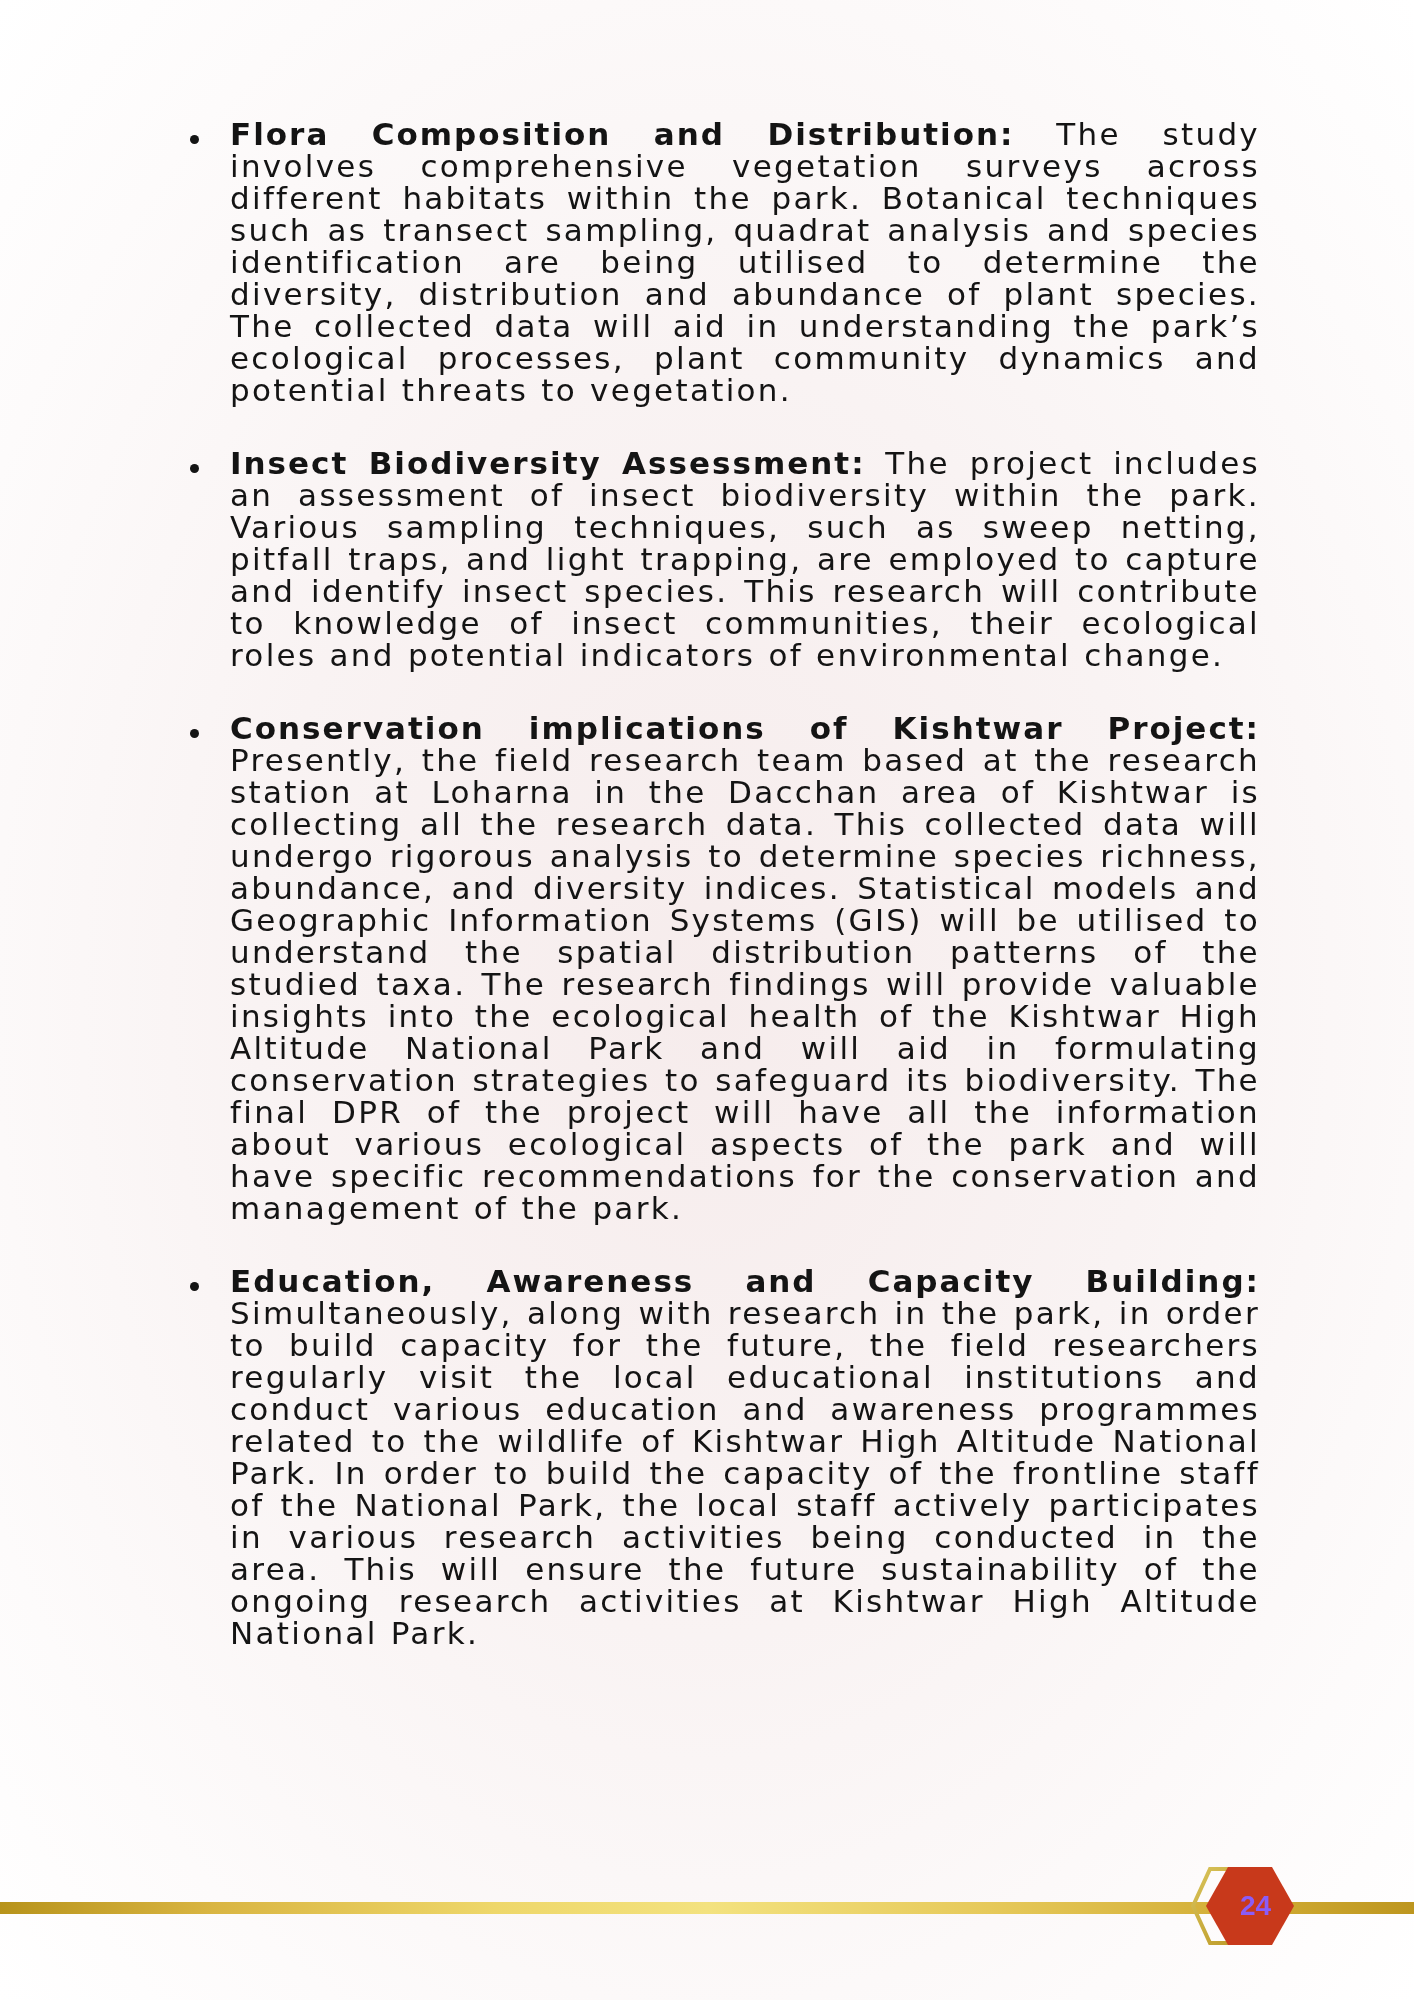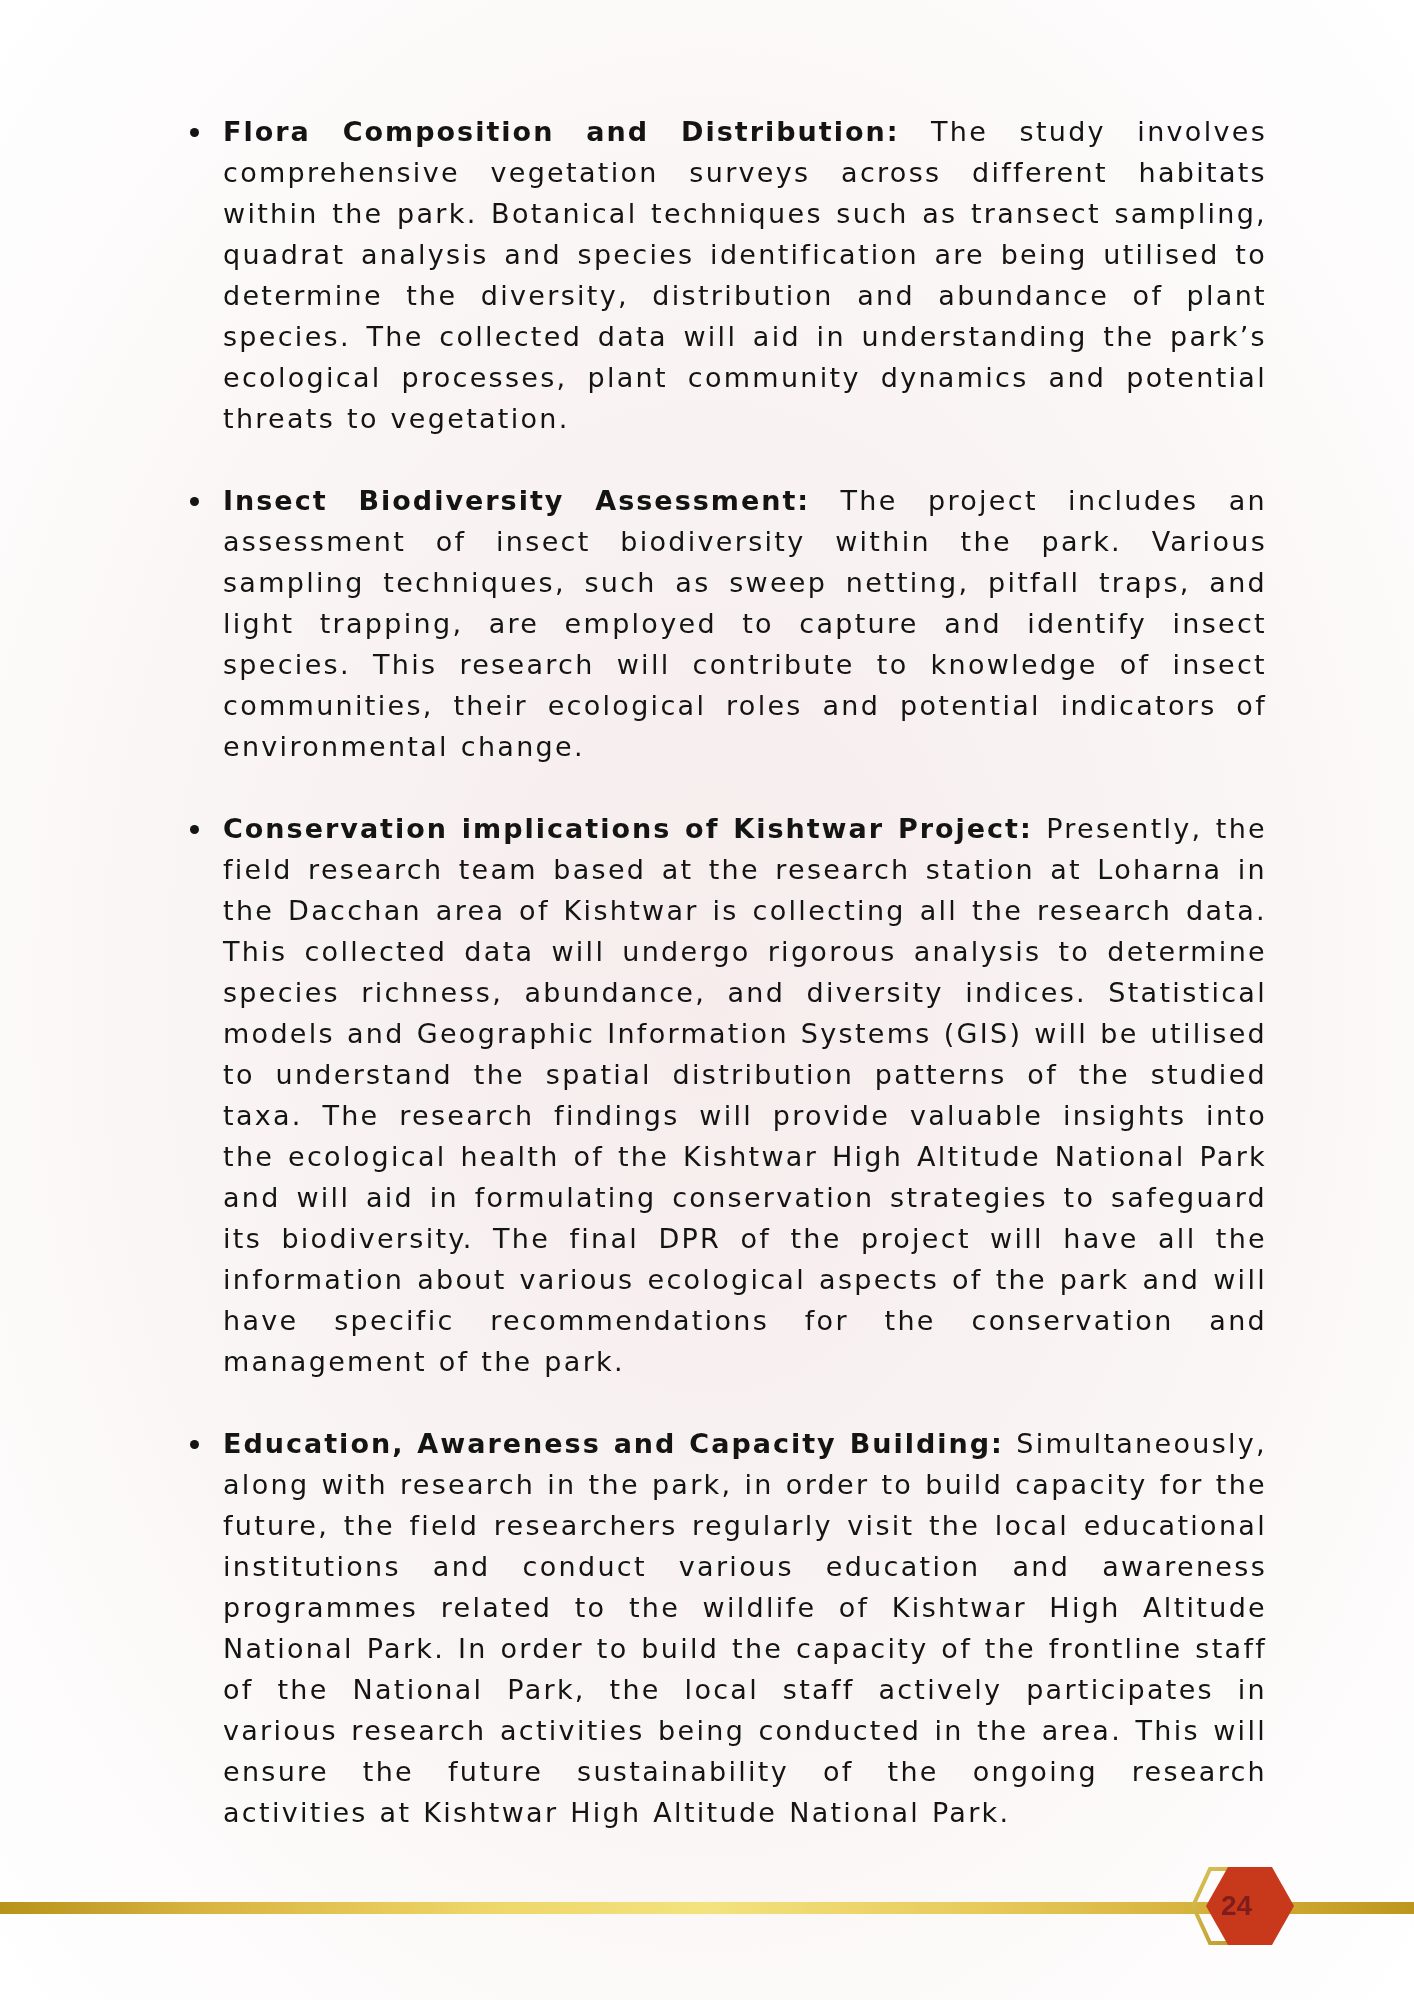--- a/index.html
+++ b/index.html
@@ -13,37 +13,37 @@
     position: absolute; left: 218px; top: 106px; width: 1054px;
   }
   .item {
     position: relative; margin: 0 0 41px 0;
   }
   .bullet {
     position: absolute; left: -28px; top: 17px; width: 9px; height: 9px;
     border-radius: 50%; background: #141414;
   }
   .para {
-    font-size: 27px; line-height: 41px; letter-spacing: 2.3px;
-    text-align: justify; margin: 5px; word-spacing: 1px;
+    font-size: 31px; line-height: 32px; letter-spacing: 2.3px;
+    text-align: justify; margin: 12px; word-spacing: 1px;
   }
   .para .lead { font-weight: bold; letter-spacing: 2px; }
   .rule {
     position: absolute; left: 0; top: 1902px; width: 1414px; height: 12px;
     background: linear-gradient(90deg, #b7931b 0%, #d9b542 15%, #eed76a 35%, #f3e27f 50%, #e6c95a 70%, #d2ad35 88%, #bd961f 100%);
   }
   .page-badge {
     position: absolute; left: 1190px; top: 1861px; width: 105px; height: 90px;
   }
   .page-badge svg { position: absolute; left: 0; top: 0; }
   .page-num {
-    position: absolute; left: 4px; top: 0; width: 85px; height: 90px;
+    position: absolute; left: 23px; top: 0; width: 85px; height: 90px;
     display: flex; align-items: center; justify-content: center;
     font-family: "Liberation Sans", sans-serif; font-weight: bold;
-    font-size: 28px; color: #7f1d1d;
+    font-size: 28px; color: #8b5cf6;
   }
 </style>
 </head>
 <body>
 
 <div class="content">
   <div class="item">
     <span class="bullet"></span>
     <p class="para"><span class="lead">Flora Composition and Distribution:</span> <span>The study involves comprehensive vegetation surveys across different habitats within the park. Botanical techniques such as transect sampling, quadrat analysis and species identification are being utilised to determine the diversity, distribution and abundance of plant species. The collected data will aid in understanding the park’s ecological processes, plant community dynamics and potential threats to vegetation.</span></p>
   </div>

